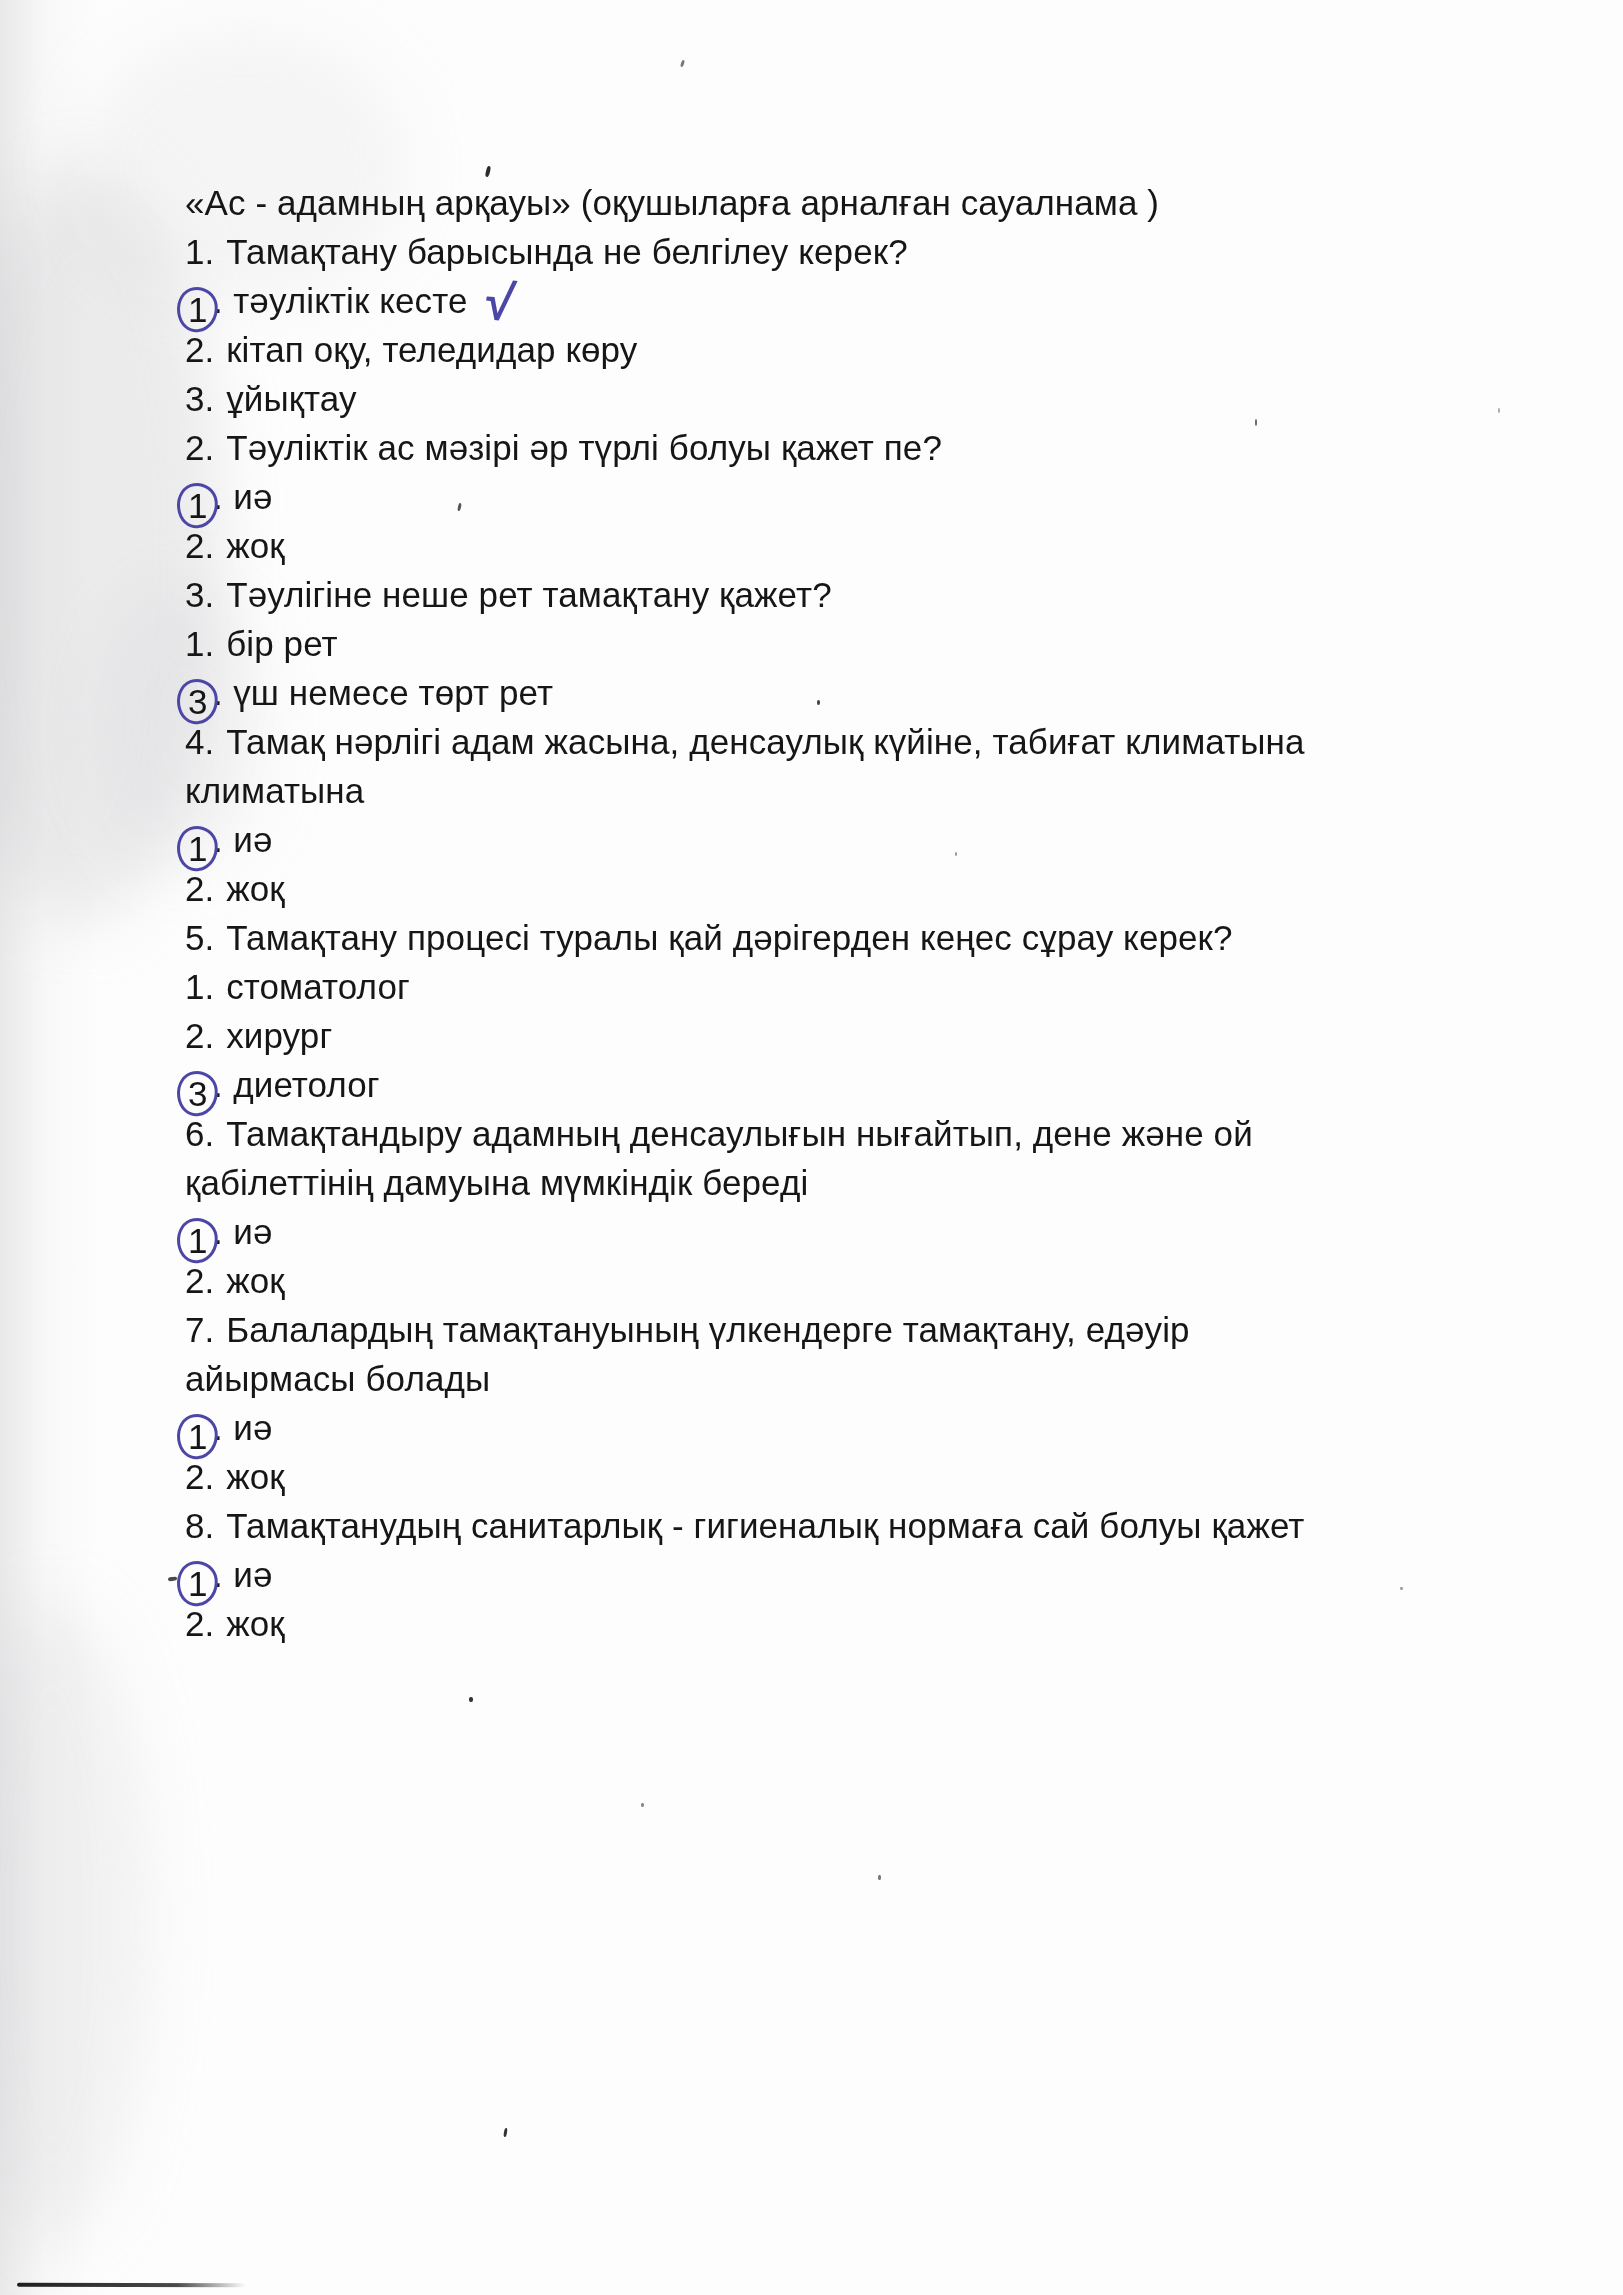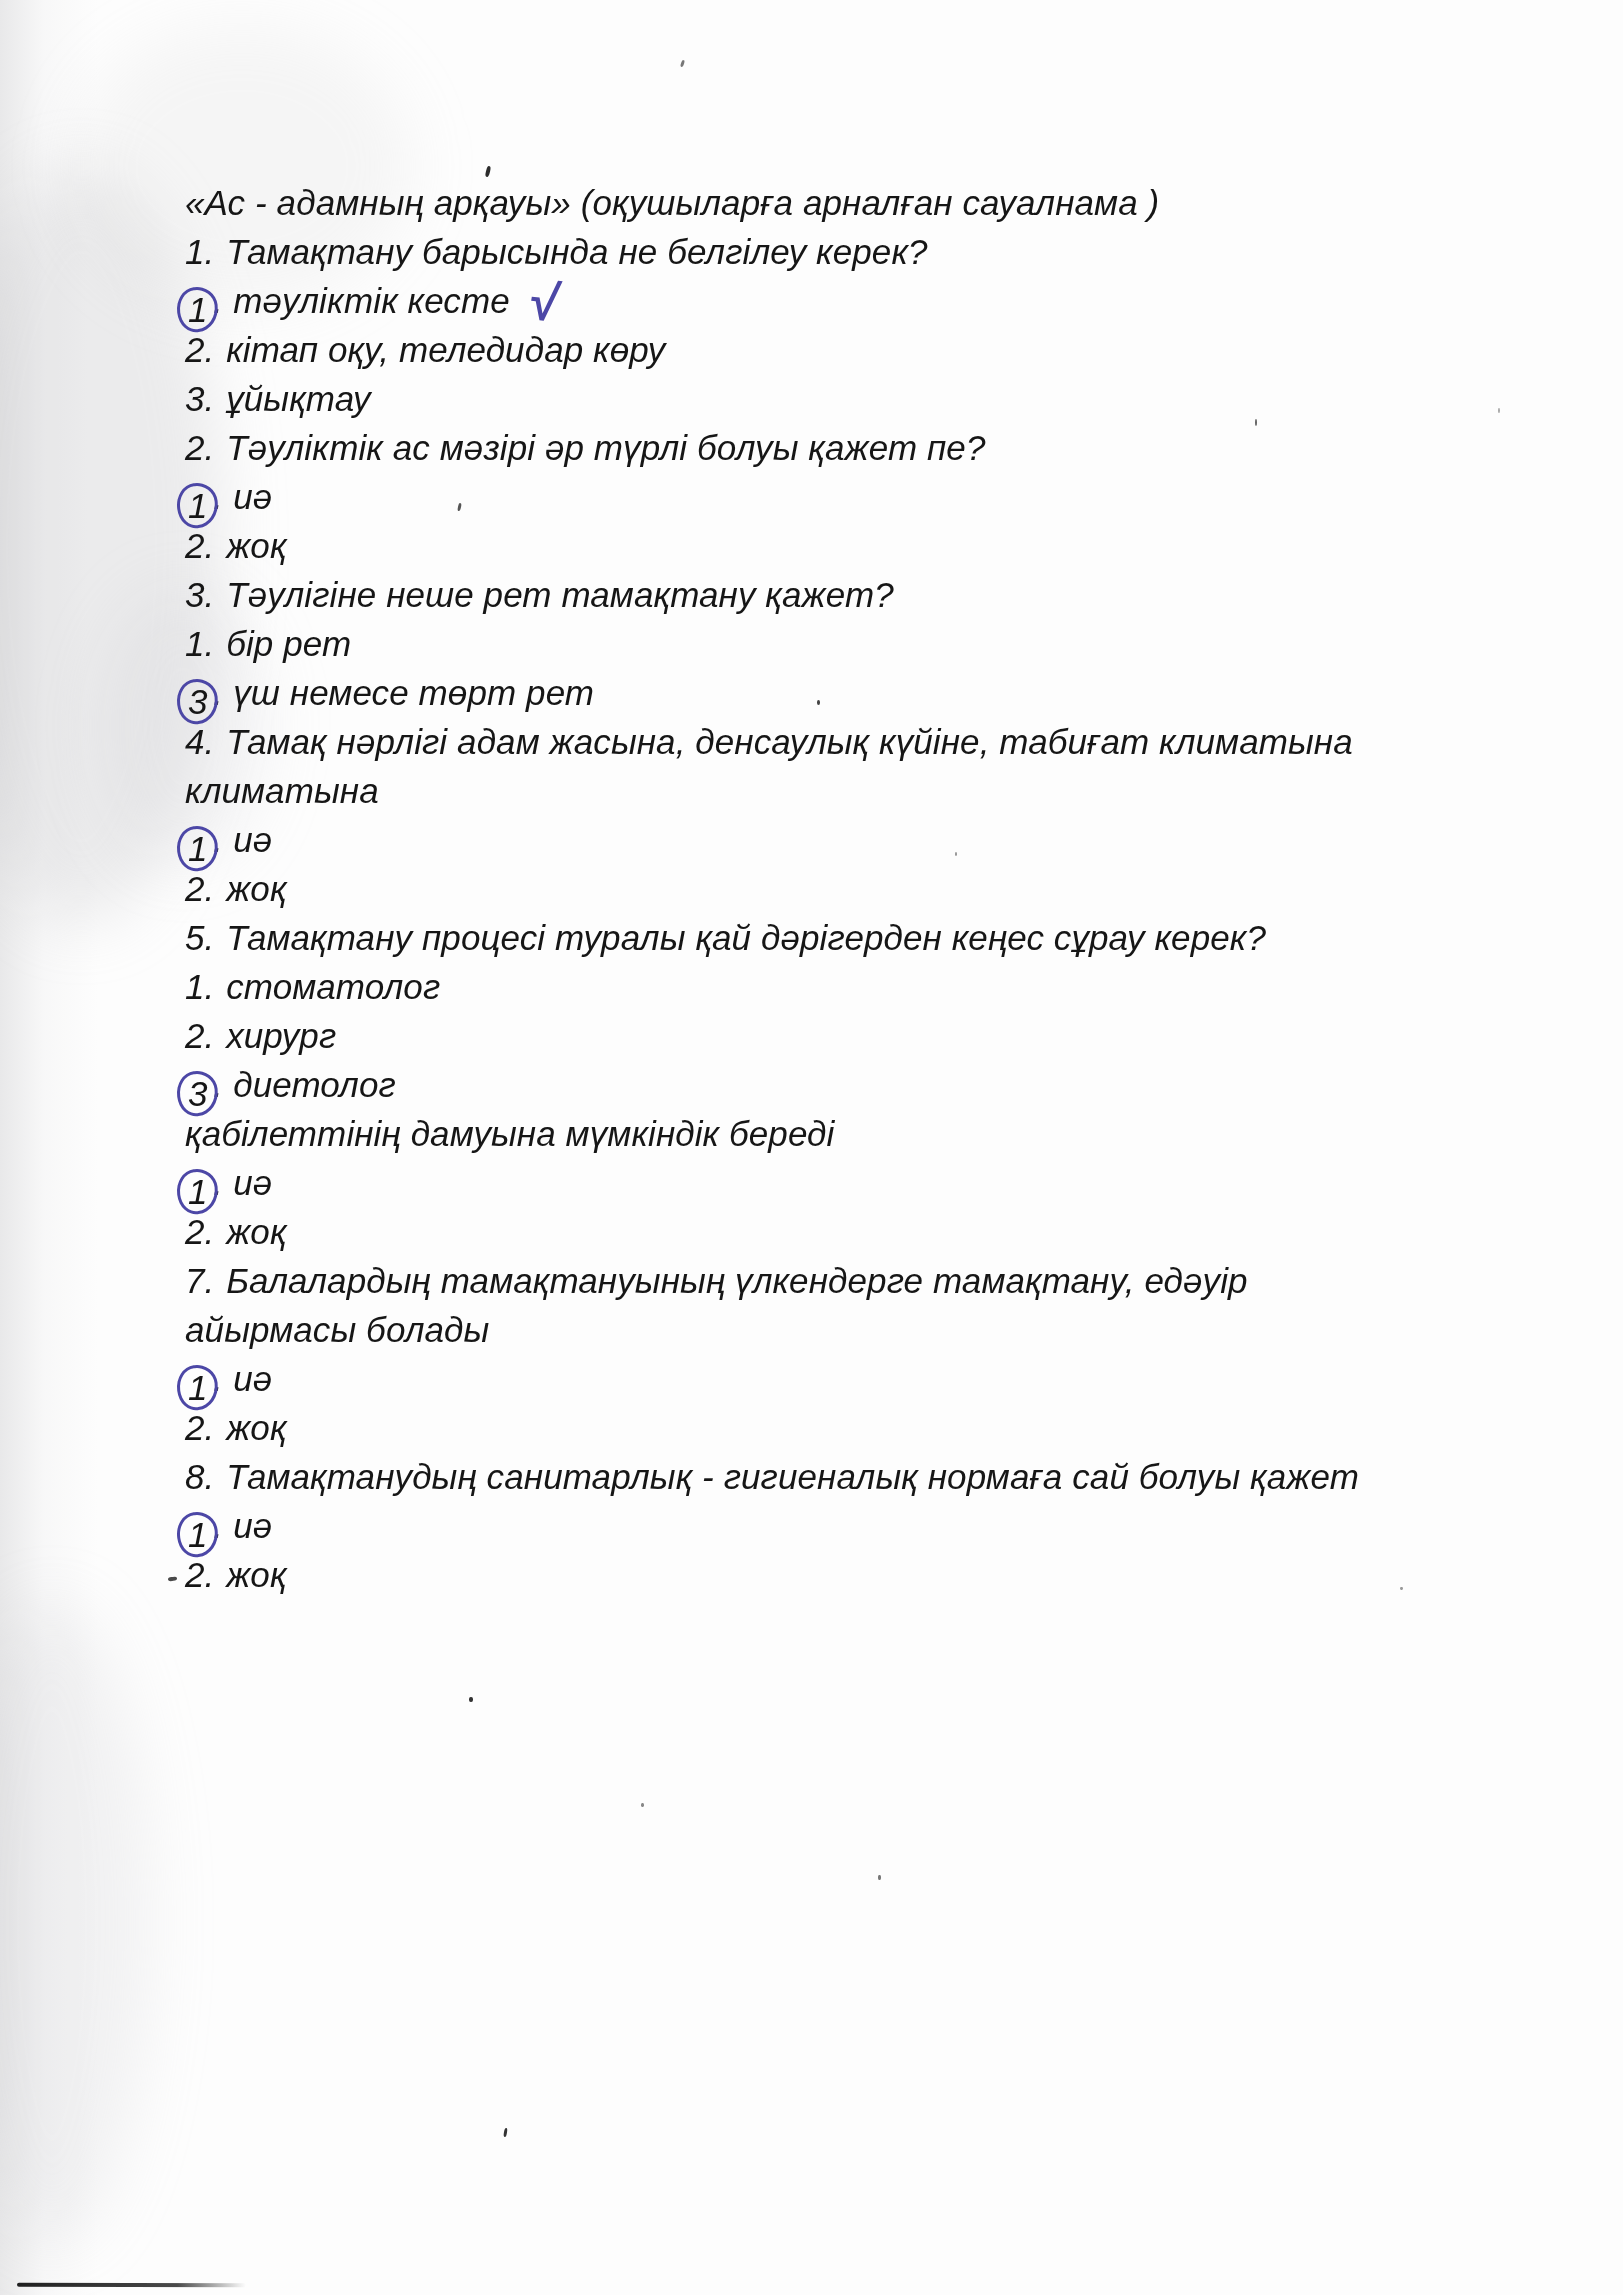--- a/index.html
+++ b/index.html
@@ -21,21 +21,21 @@
   .blob.b2{left:-46px;top:1603px;width:196px;height:641px;background:rgba(195,195,198,.20);}
   .blob.b3{left:72px;top:26px;width:340px;height:281px;background:rgba(205,205,208,.16);}
   .blob.b4{left:98px;top:589px;width:170px;height:275px;background:rgba(200,200,203,.18);}
 
   
   .content{
     position:absolute;left:185px;top:178px;width:1341px;
     font-size:35px;line-height:49px;color:var(--text);
     letter-spacing:0.1px;
   }
-  .line{white-space:nowrap;height:49px;font-style:italic;}
+  .line{white-space:nowrap;height:49px;}
   .num{margin-right:11.8px;}
   .txt{}
 
   
   .circle{
     display:inline-block;box-sizing:border-box;
     width:41px;height:45px;
     border:3.3px solid var(--ink);
     border-radius:48% 52% 55% 45% / 52% 46% 56% 48%;
     transform:rotate(-7deg);
@@ -91,20 +91,21 @@
       <div class="line"><span class="num">1.</span><span class="txt">бір рет</span></div>
       <div class="line"><span class="circle"><span class="cd">3</span></span><span class="dot">.</span><span class="txt">үш немесе төрт рет</span></div>
       <div class="line"><span class="num">4.</span><span class="txt">Тамақ нәрлігі адам жасына, денсаулық күйіне, табиғат климатына</span></div>
       <div class="line"><span class="txt">климатына</span></div>
       <div class="line"><span class="circle"><span class="cd">1</span></span><span class="dot">.</span><span class="txt">иә</span></div>
       <div class="line"><span class="num">2.</span><span class="txt">жоқ</span></div>
       <div class="line"><span class="num">5.</span><span class="txt">Тамақтану процесі туралы қай дәрігерден кеңес сұрау керек?</span></div>
       <div class="line"><span class="num">1.</span><span class="txt">стоматолог</span></div>
       <div class="line"><span class="num">2.</span><span class="txt">хирург</span></div>
       <div class="line"><span class="circle"><span class="cd">3</span></span><span class="dot">.</span><span class="txt">диетолог</span></div>
+      <div class="line"><span class="num">6.</span><span class="txt">Тамақтандыру адамның денсаулығын нығайтып, дене және ой</span></div>
       <div class="line"><span class="txt">қабілеттінің дамуына мүмкіндік береді</span></div>
       <div class="line"><span class="circle"><span class="cd">1</span></span><span class="dot">.</span><span class="txt">иә</span></div>
       <div class="line"><span class="num">2.</span><span class="txt">жоқ</span></div>
       <div class="line"><span class="num">7.</span><span class="txt">Балалардың тамақтануының үлкендерге тамақтану, едәуір</span></div>
       <div class="line"><span class="txt">айырмасы болады</span></div>
       <div class="line"><span class="circle"><span class="cd">1</span></span><span class="dot">.</span><span class="txt">иә</span></div>
       <div class="line"><span class="num">2.</span><span class="txt">жоқ</span></div>
       <div class="line"><span class="num">8.</span><span class="txt">Тамақтанудың санитарлық - гигиеналық нормаға сай болуы қажет</span></div>
       <div class="line"><span class="circle"><span class="cd">1</span></span><span class="dot">.</span><span class="txt">иә</span></div>
       <div class="line"><span class="num">2.</span><span class="txt">жоқ</span></div>

